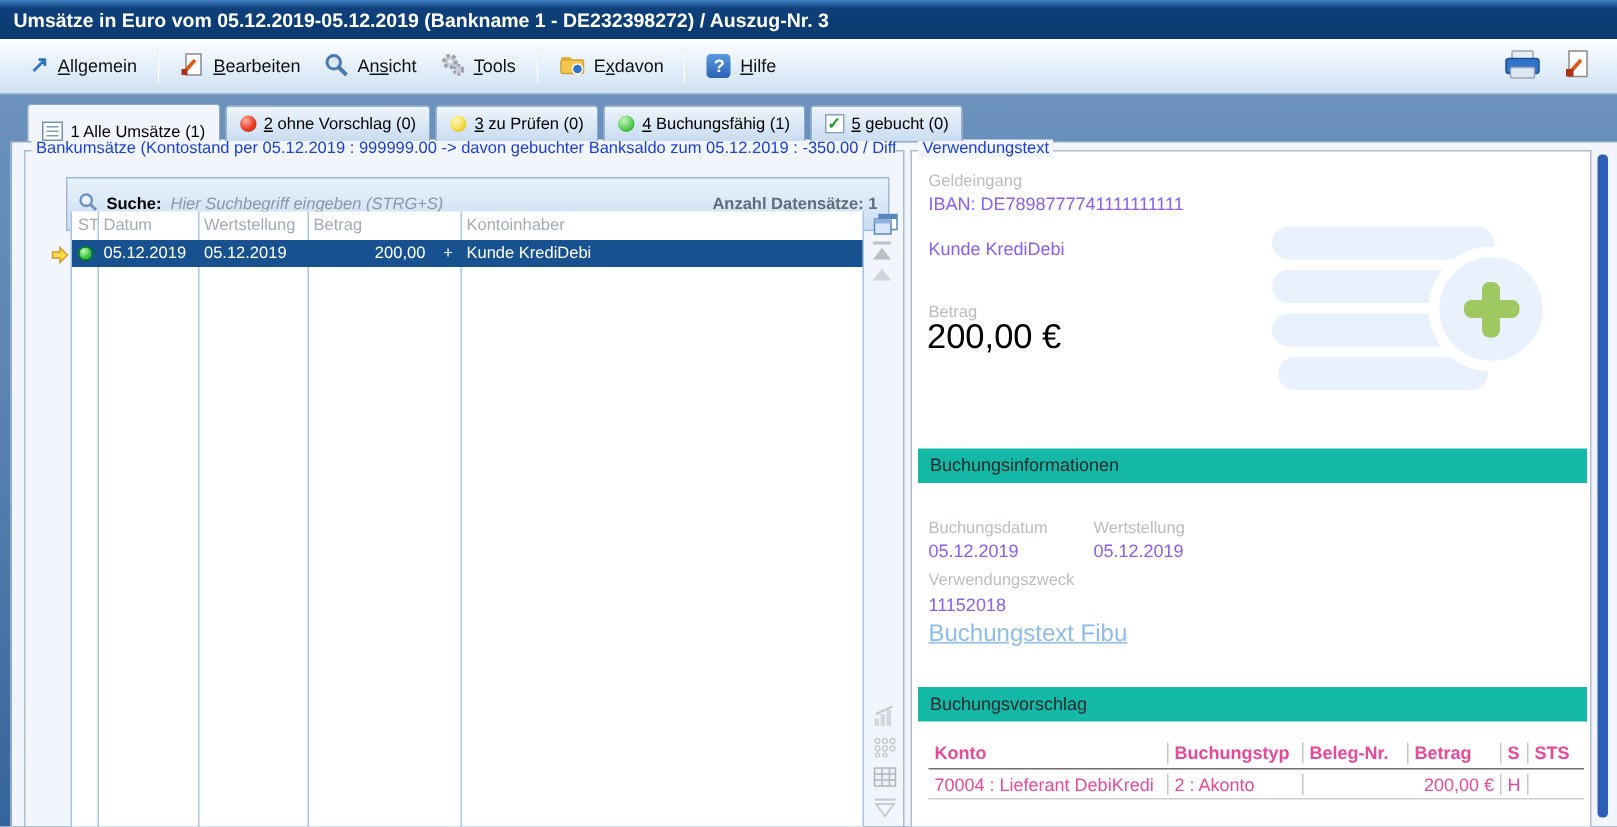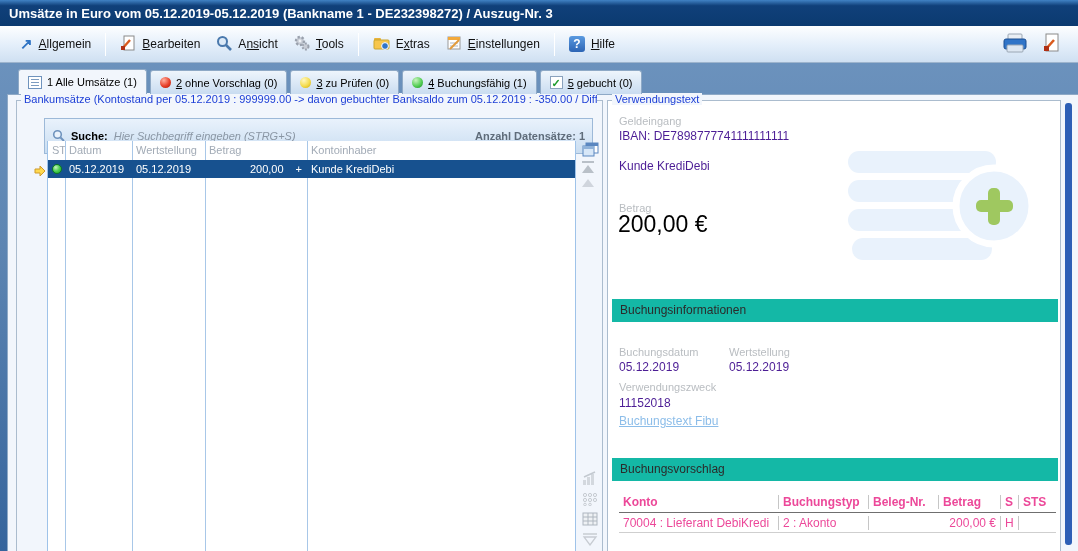--- a/index.html
+++ b/index.html
@@ -35,21 +35,21 @@
     background:linear-gradient(180deg,#5a9ae0,#2c64b4); display:flex; align-items:center; justify-content:center;
   }
 
   
   .tabstrip { position:absolute; top:69px; left:18px; height:25px; display:flex; gap:3px; z-index:3; }
   .tab {
     display:flex; align-items:center; gap:5px; padding:0 9px; font-size:11px; color:#000;
     background:linear-gradient(180deg,#eef5fc,#c9dcf0);
     border:1px solid #8ea9c6; border-bottom:none; border-radius:3px 3px 0 0; height:24px; margin-top:1px;
   }
-  .tab.active { background:#f2f6fc; height:25px; margin-top:0; position:relative; z-index:4; }
+  .tab.active { background:#f2f6fc; height:25px; margin-top:0; position:relative; z-index:4;align-items:flex-end; }
   .tab .key { text-decoration:underline; }
   .ball { width:11px; height:11px; border-radius:50%; }
   .ball.red    { background:radial-gradient(circle at 35% 30%, #ffb0a0, #e8402a 55%, #a81500); }
   .ball.yellow { background:radial-gradient(circle at 35% 30%, #fff7c0, #f4dc4e 55%, #cfa900); }
   .ball.green  { background:radial-gradient(circle at 35% 30%, #c9f4c0, #57cf57 55%, #118a20); }
   .list-ico { width:14px; height:13px; background:#fff; border:1px solid #6f93bd; padding:2px 2px; display:flex; flex-direction:column; gap:2px; }
   .list-ico i { display:block; height:1px; background:#7d9cc0; }
   .check-ico { width:13px; height:13px; background:#fff; border:1px solid #8aa2bd; color:#1f9c2e; font-size:11px; font-weight:bold; line-height:12px; text-align:center; }
 
   
@@ -98,23 +98,23 @@
   .row-marker { position:absolute; left:-14px; top:22px; }
 
   
   .side-strip { position:absolute; left:563px; top:38px; bottom:0; width:22px; }
   .side-strip > div { position:absolute; left:2px; }
   .tri-up { width:0; height:0; border-left:6px solid transparent; border-right:6px solid transparent; border-bottom:8px solid #b9c0c8; }
   .tri-bar { width:12px; height:2px; background:#b9c0c8; margin-bottom:2px; }
 
   
   .lab { position:absolute; color:#b9bdc1; font-size:11px; white-space:nowrap; }
-  .val { position:absolute; color:#4c1d95; font-size:12px; white-space:nowrap;text-align:right; }
+  .val { position:absolute; color:#8b5cf6; font-size:12px; white-space:nowrap;text-align:right; }
   .big-amount { position:absolute; color:#000; font-size:23px; white-space:nowrap; }
-  .link { position:absolute; color:#8cbde9; font-size:12px; text-decoration:underline; white-space:nowrap; cursor:pointer; }
+  .link { position:absolute; color:#8cbde9; font-size:16px; text-decoration:underline; white-space:nowrap; cursor:pointer; }
   .band {
     position:absolute; left:4px; right:2px; height:23px; background:#14b8a6;
     color:#2b2b2b; font-size:12px; line-height:23px; padding-left:8px;
   }
   .coins { position:absolute; left:238px; top:50px; }
 
   
   .vtable { position:absolute; left:11px; right:4px; top:390px; font-size:12px; color:#ec4899; }
   .vhead { display:flex; font-weight:bold; border-bottom:1px solid #6f6f6f; height:22px; align-items:center; }
   .vrow  { display:flex; height:20px; align-items:center; border-bottom:1px solid #cfcfcf; }
@@ -162,31 +162,21 @@
         </svg></span>
     <span><span></span><span class="key">T</span><span>ools</span></span>
   </div>
   <div class="menu-sep"></div>
   <div class="menu-item">
     <span><svg width="17" height="16">
           <rect x="1" y="3" width="7" height="4" rx="1" fill="#e8b43c"></rect>
           <rect x="1" y="5" width="15" height="9" rx="1" fill="#f7c64c" stroke="#caa52e"></rect>
           <circle cx="12" cy="11" r="3.4" fill="#2f74c8" stroke="#fff"></circle>
         </svg></span>
-    <span><span>E</span><span class="key">x</span><span>tras</span></span>
-  </div>
-  <div class="menu-item">
-    <span><svg width="16" height="16">
-          <rect x="2" y="2" width="12" height="12" fill="#fff" stroke="#999"></rect>
-          <rect x="2" y="2" width="12" height="3" fill="#f2a93b"></rect>
-          <line x1="4" y1="8" x2="12" y2="8" stroke="#b0b8c2"></line>
-          <line x1="4" y1="11" x2="12" y2="11" stroke="#b0b8c2"></line>
-          <line x1="4" y1="14" x2="13" y2="5" stroke="#e39b3b" stroke-width="2"></line>
-        </svg></span>
-    <span><span></span><span class="key">E</span><span>instellungen</span></span>
+    <span><span>E</span><span class="key">x</span><span>davon</span></span>
   </div>
   <div class="menu-sep"></div>
   <div class="menu-item">
     <span class="help-box">?</span>
     <span><span></span><span class="key">H</span><span>ilfe</span></span>
   </div>
   <div class="toolbar-right">
     <span><svg width="24" height="20">
           <rect x="5" y="1" width="14" height="6" rx="1" fill="#e9eef4" stroke="#9aa6b4"></rect>
           <rect x="1" y="6" width="22" height="10" rx="2" fill="#2f74c8" stroke="#1d4f92"></rect>

